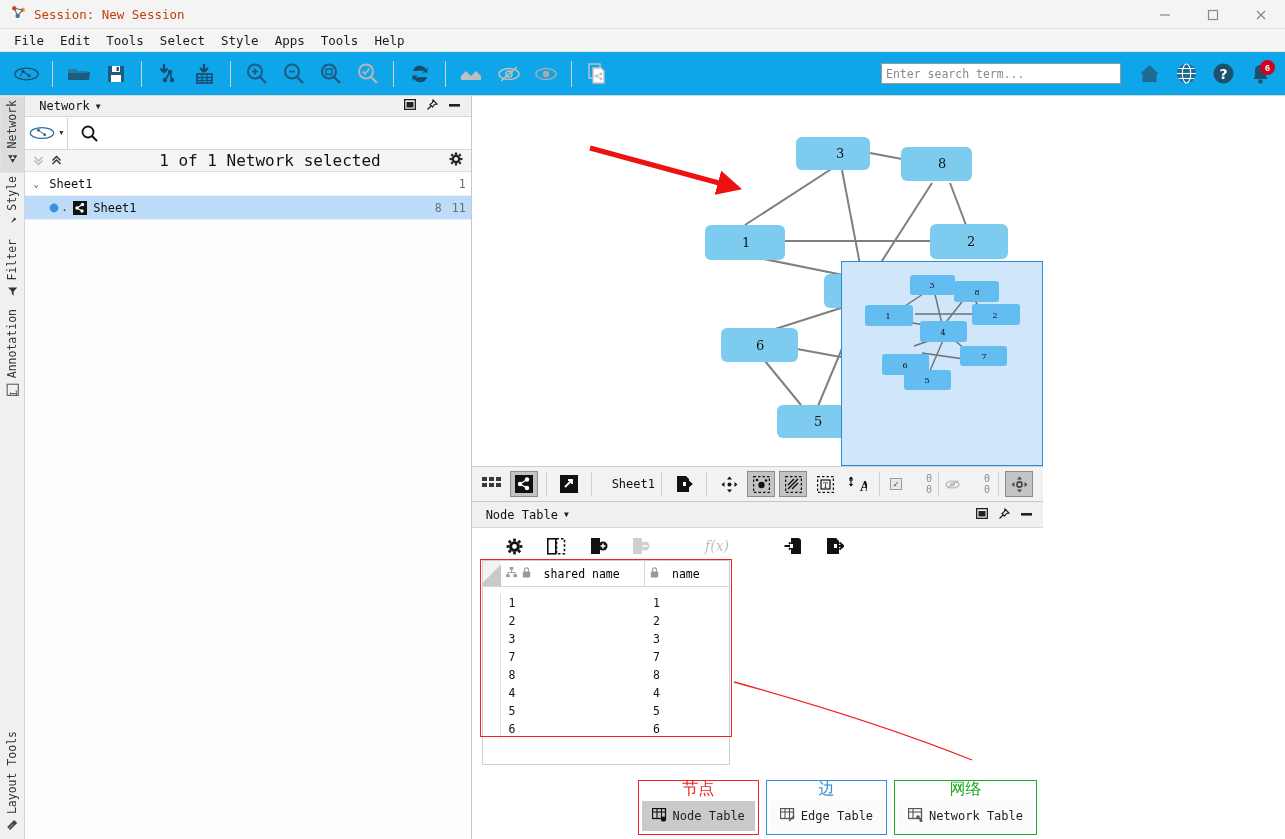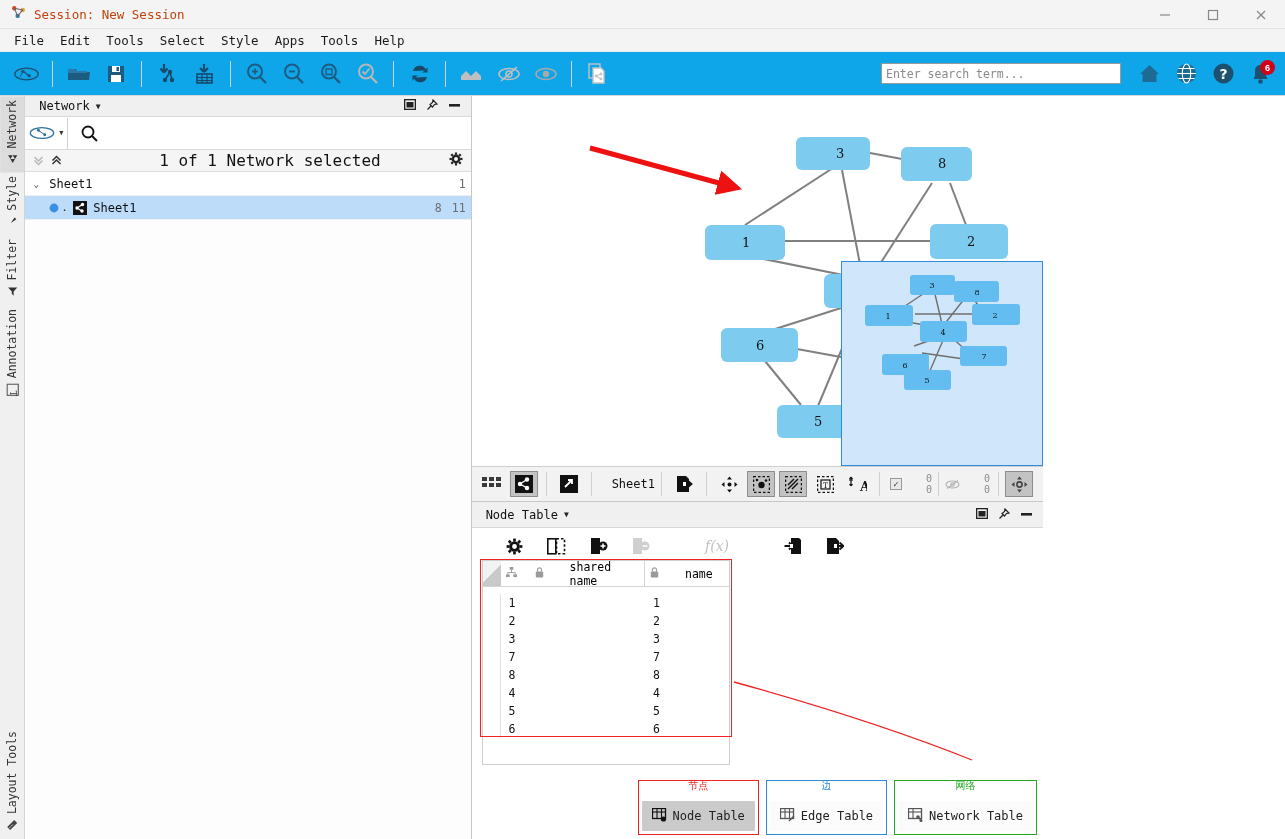--- a/index.html
+++ b/index.html
@@ -217,21 +217,21 @@
   .grid {
     position: absolute; left: 10px; top: 0;
     width: 248px; border: 1px solid #cfcfcf; background: #fff;
   }
   .grid-hdr {
     height: 26px; display: flex; align-items: center;
     border-bottom: 1px solid #d5d5d5; background: #fff;
     font-family: "DejaVu Sans Mono", monospace; font-size: 11.5px;
   }
   .gh-corner { width: 18px; height: 25px; background: linear-gradient(135deg,#f2f2f2 50%, #c9c9c9 50%); }
-  .gh-cell { display: flex; align-items: center; gap: 18px; padding-left: 5px; height: 25px; border-right: 1px solid #d5d5d5; }
+  .gh-cell { display: flex; align-items: center; gap: 5px; padding-left: 5px; height: 25px; border-right: 1px solid #d5d5d5; }
   .gh-cell:last-child { border-right: none; }
   .grid-row { height: 18px; display: flex; font-family: "DejaVu Sans Mono", monospace; font-size: 11.5px; }
   .gr-num { width: 18px; border-right: 1px solid #e0e0e0; }
   .gr-cell { padding-left: 8px; color: #111; display: flex; align-items: center; }
 
   .redbox {
     position: absolute; border: 1px solid #ee2222; pointer-events: none;
   }
 
   
@@ -241,21 +241,21 @@
   }
   .tbtab {
     height: 30px; display: flex; align-items: center; gap: 6px;
     padding: 0 10px; font-family: "DejaVu Sans Mono", monospace; font-size: 12px;
     background: #fbfbfb; color: #222;
   }
   .tbtab.active { background: #cacaca; }
   .tbtab-box { padding: 20px 3px 3px 3px; position: relative; }
   .tbtab-label {
     position: absolute; top: 0; left: 50%; transform: translateX(-50%);
-    font-family: Liberation Mono, monospace; font-size: 10px; white-space: nowrap;
+    font-family: Liberation Mono, monospace; font-size: 16px; white-space: nowrap;
   }
 </style>
 </head>
 <body>
 
 <div class="titlebar">
   <div class="tb-icon">
     <svg width="17" height="17" viewBox="0 0 20 20">
       <circle cx="5" cy="5" r="2.6" fill="#d9452a"></circle>
       <circle cx="15" cy="7" r="2.6" fill="#e8a33d"></circle>

